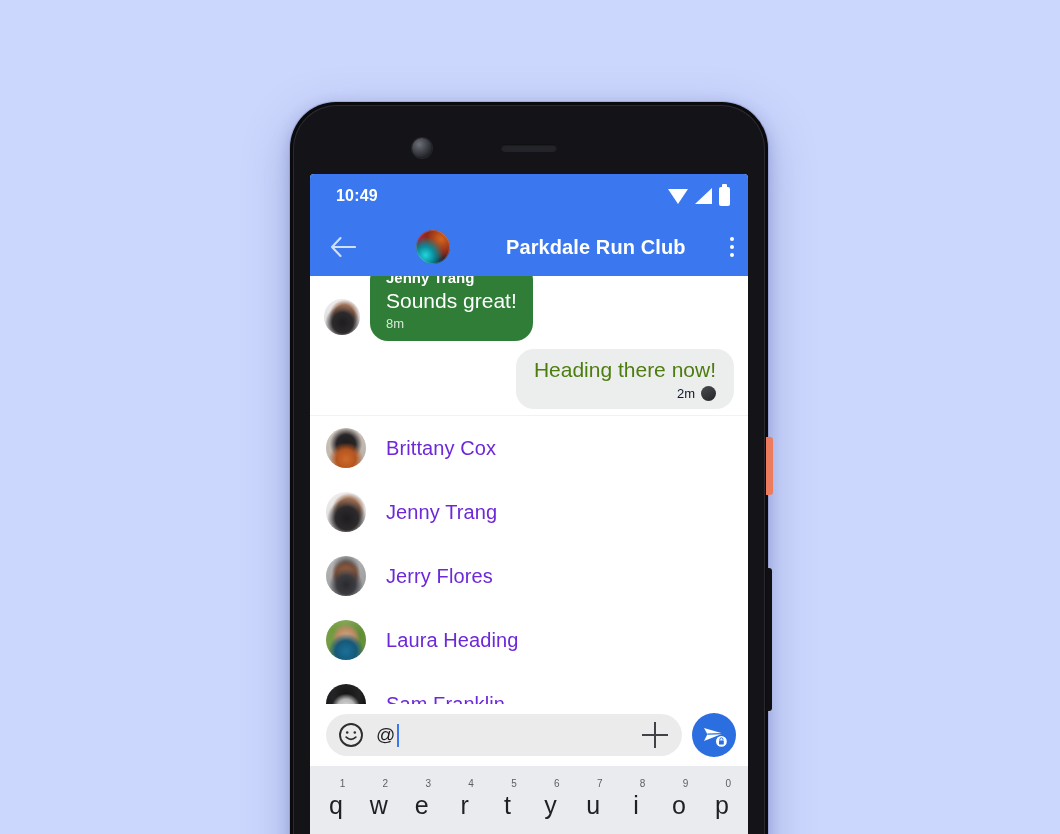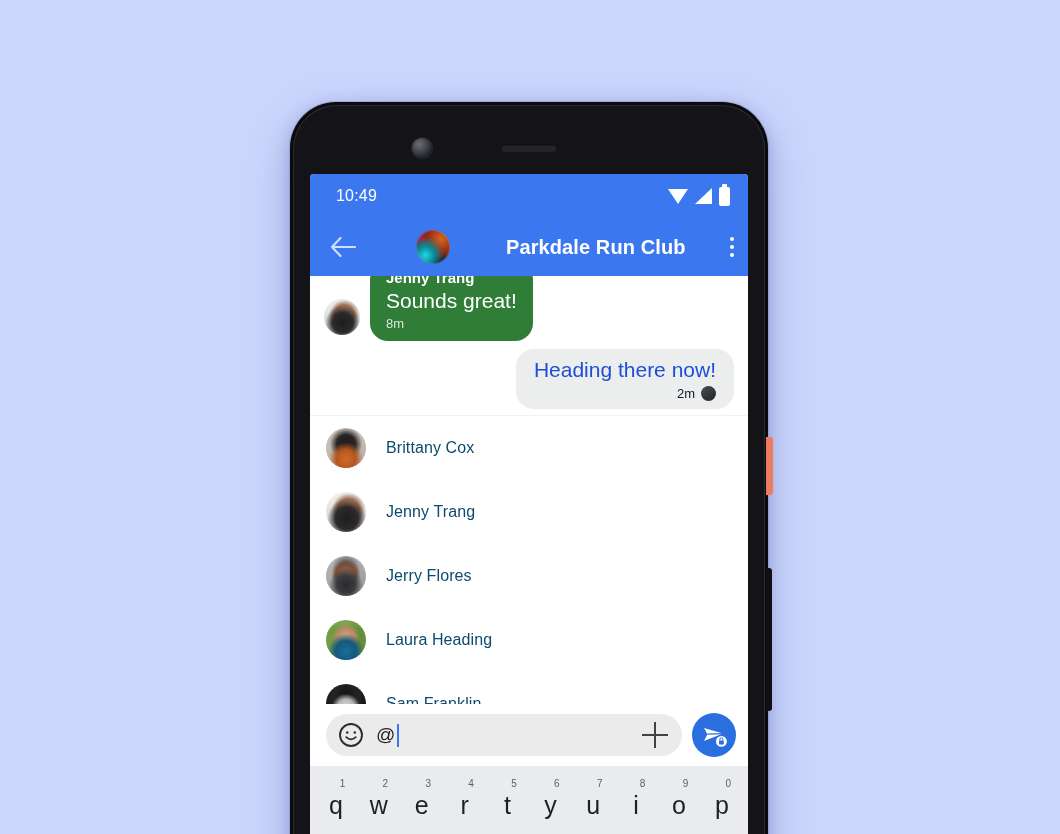--- a/index.html
+++ b/index.html
@@ -98,21 +98,21 @@
     height: 44px;
     background: #3b78f0;
     display: flex;
     align-items: center;
     justify-content: space-between;
     padding: 0 18px 0 26px;
     color: #ffffff;
   }
   #status-time {
     font-size: 16px;
-    font-weight: normal;
+    font-weight: bold;
     letter-spacing: 0.2px;
   }
   #status-icons {
     display: flex;
     align-items: center;
     gap: 7px;
   }
   .wifi-glyph {
     width: 0; height: 0;
     border-left: 10px solid transparent;
@@ -239,21 +239,21 @@
     justify-content: flex-end;
     margin-top: 8px;
   }
   .bubble-out {
     background: #eceded;
     color: #1d1d1f;
     border-radius: 18px;
     padding: 8px 18px 6px 18px;
     max-width: 230px;
   }
-  .bubble-out .bubble-text { color: #1d4ed8; }
+  .bubble-out .bubble-text { color: #4d7c0f; }
   .out-meta {
     display: flex; align-items: center; justify-content: flex-end;
     gap: 6px; margin-top: 1px;
   }
   .out-meta .bubble-time { color: #0f172a; }
   .read-avatar {
     width: 15px; height: 15px; border-radius: 50%;
     background: linear-gradient(150deg, #4b4c50 0%, #232427 100%);
   }
 
@@ -275,22 +275,22 @@
     padding: 0 16px;
     cursor: pointer;
   }
   .mention-avatar {
     width: 40px; height: 40px;
     border-radius: 50%;
     flex: none;
   }
   .mention-name {
     margin-left: 20px;
-    font-size: 16px;
-    color: #0c4a6e;
+    font-size: 20px;
+    color: #6d28d9;
     letter-spacing: 0.1px;
   }
   .av-brittany {
     background:
       radial-gradient(circle at 50% 78%, #cf6a2c 0%, #b4551f 26%, transparent 46%),
       radial-gradient(circle at 50% 40%, #1b1a1c 0%, #2a2628 30%, transparent 52%),
       radial-gradient(circle at 50% 52%, #d09a7c 0%, transparent 34%),
       linear-gradient(160deg, #cdc5bd 0%, #b6aca3 100%);
   }
   .av-jenny {

